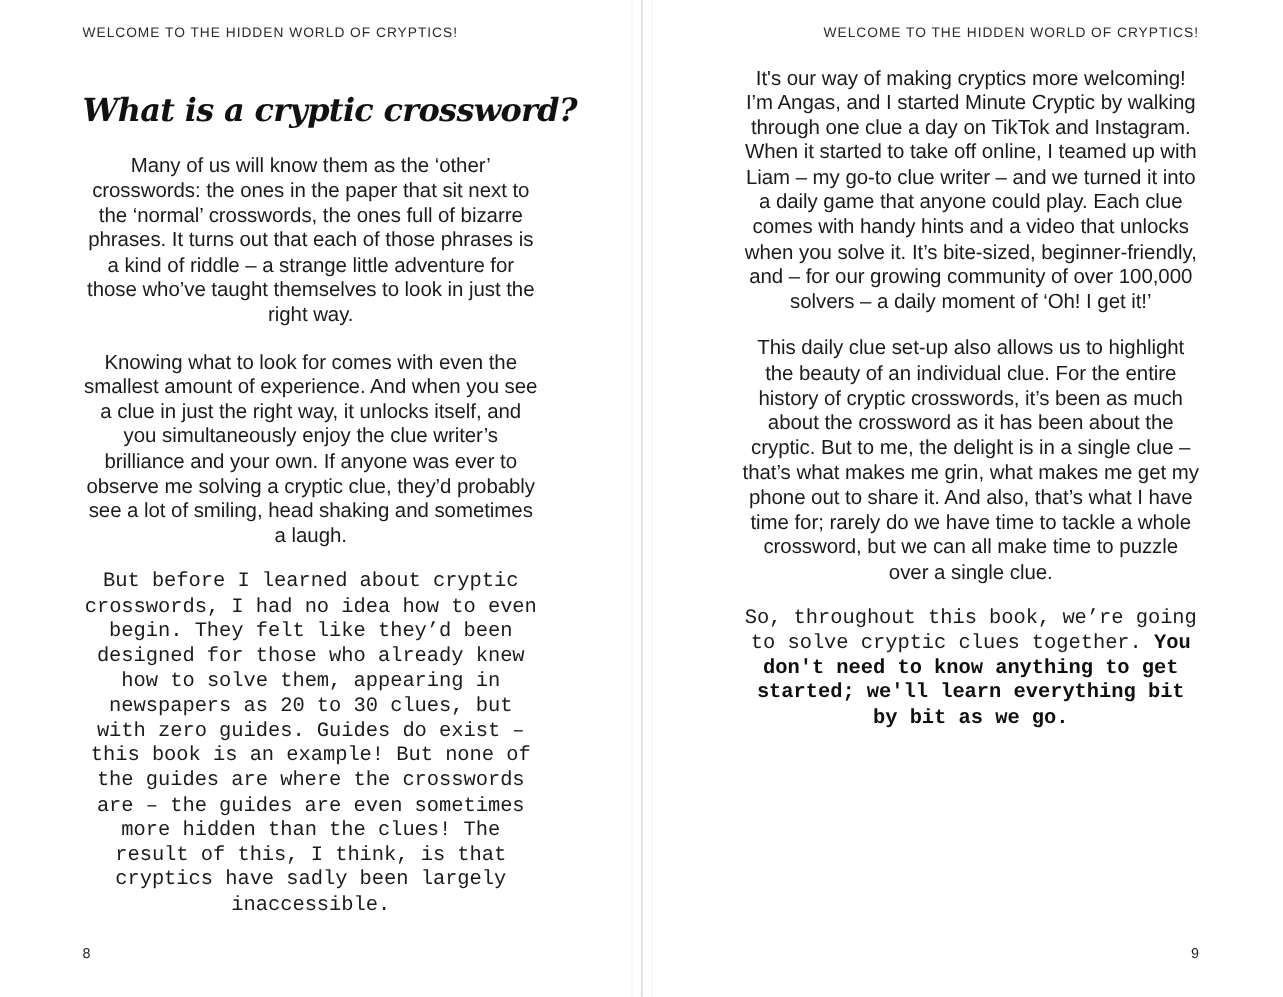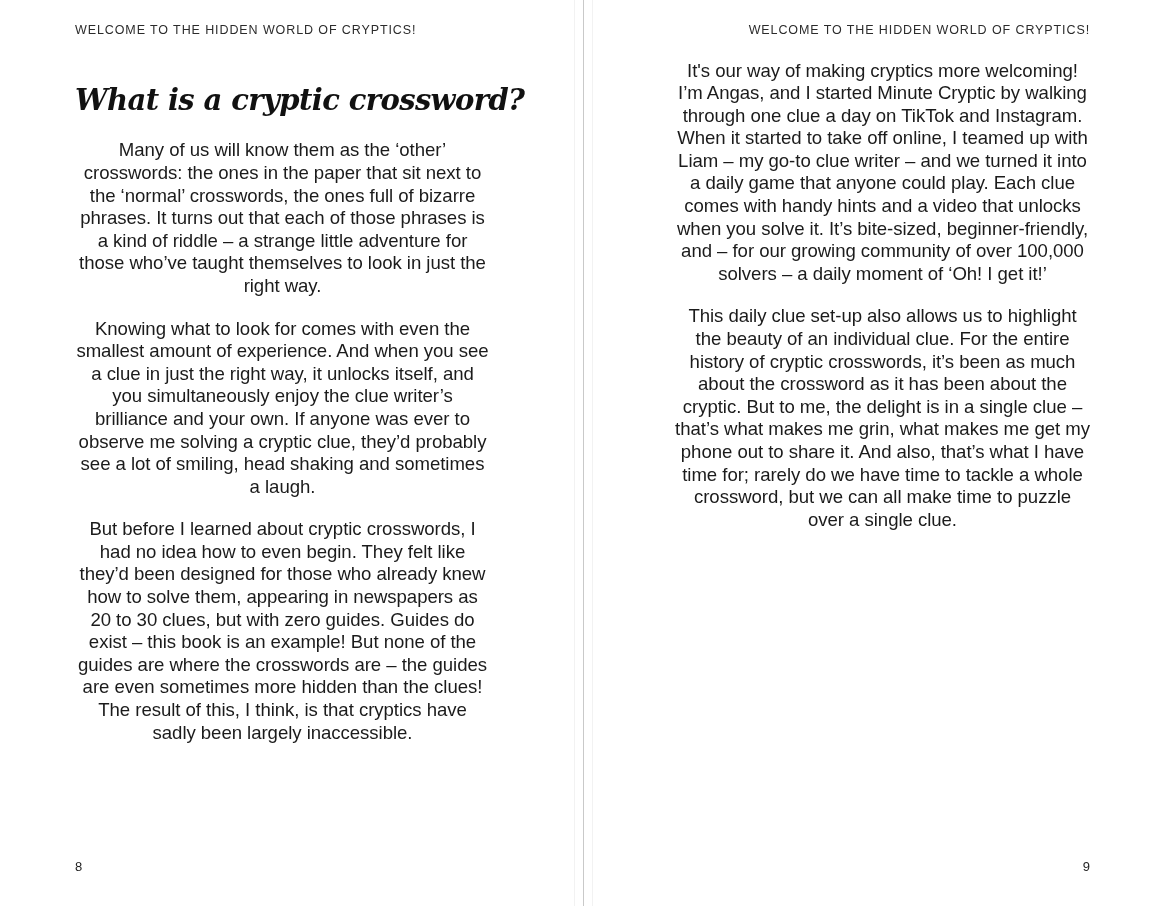--- a/index.html
+++ b/index.html
@@ -92,21 +92,21 @@
     text-align: center;
   }
 
   .body-copy p {
     font-size: 18.6px;
     line-height: 22.6px;
     color: #1b1b1b;
     margin: 0 0 20px 0;
     letter-spacing: -0.05px;
   }
-  .body-copy p:last-child { margin-bottom: 0; }
+  .body-copy p:last-child { margin-bottom: 0; font-family: Liberation Mono, monospace; }
 
   .emph-bold {
     font-weight: 700;
     color: #101010;
   }
 
   .folio {
     position: absolute;
     bottom: 33px;
     font-size: 13px;
@@ -135,20 +135,21 @@
     <div class="folio folio-left">8</div>
   </div>
 
   <div class="page page-right">
     <div class="running-head running-head-right">WELCOME TO THE HIDDEN WORLD OF CRYPTICS!</div>
 
 
     <div class="body-copy">
       <p>It's our way of making cryptics more welcoming! I’m Angas, and I started Minute Cryptic by walking through one clue a day on TikTok and Instagram. When it started to take off online, I teamed up with Liam – my go-to clue writer – and we turned it into a daily game that anyone could play. Each clue comes with handy hints and a video that unlocks when you solve it. It’s bite-sized, beginner-friendly, and – for our growing community of over 100,000 solvers – a daily moment of ‘Oh! I get it!’</p>
       <p>This daily clue set-up also allows us to highlight the beauty of an individual clue. For the entire history of cryptic crosswords, it’s been as much about the crossword as it has been about the cryptic. But to me, the delight is in a single clue – that’s what makes me grin, what makes me get my phone out to share it. And also, that’s what I have time for; rarely do we have time to tackle a whole crossword, but we can all make time to puzzle over a single clue.</p>
+      <p><span>So, throughout this book, we’re going to solve cryptic clues together. </span><span class="emph-bold">You don't need to know anything to get started; we'll learn everything bit by bit as we go.</span></p>
     </div>
 
     <div class="folio folio-right">9</div>
   </div>
 
 </div>
 
 <div class="gutter-shade-a"></div>
 <div class="gutter"></div>
 <div class="gutter-shade-b"></div>

